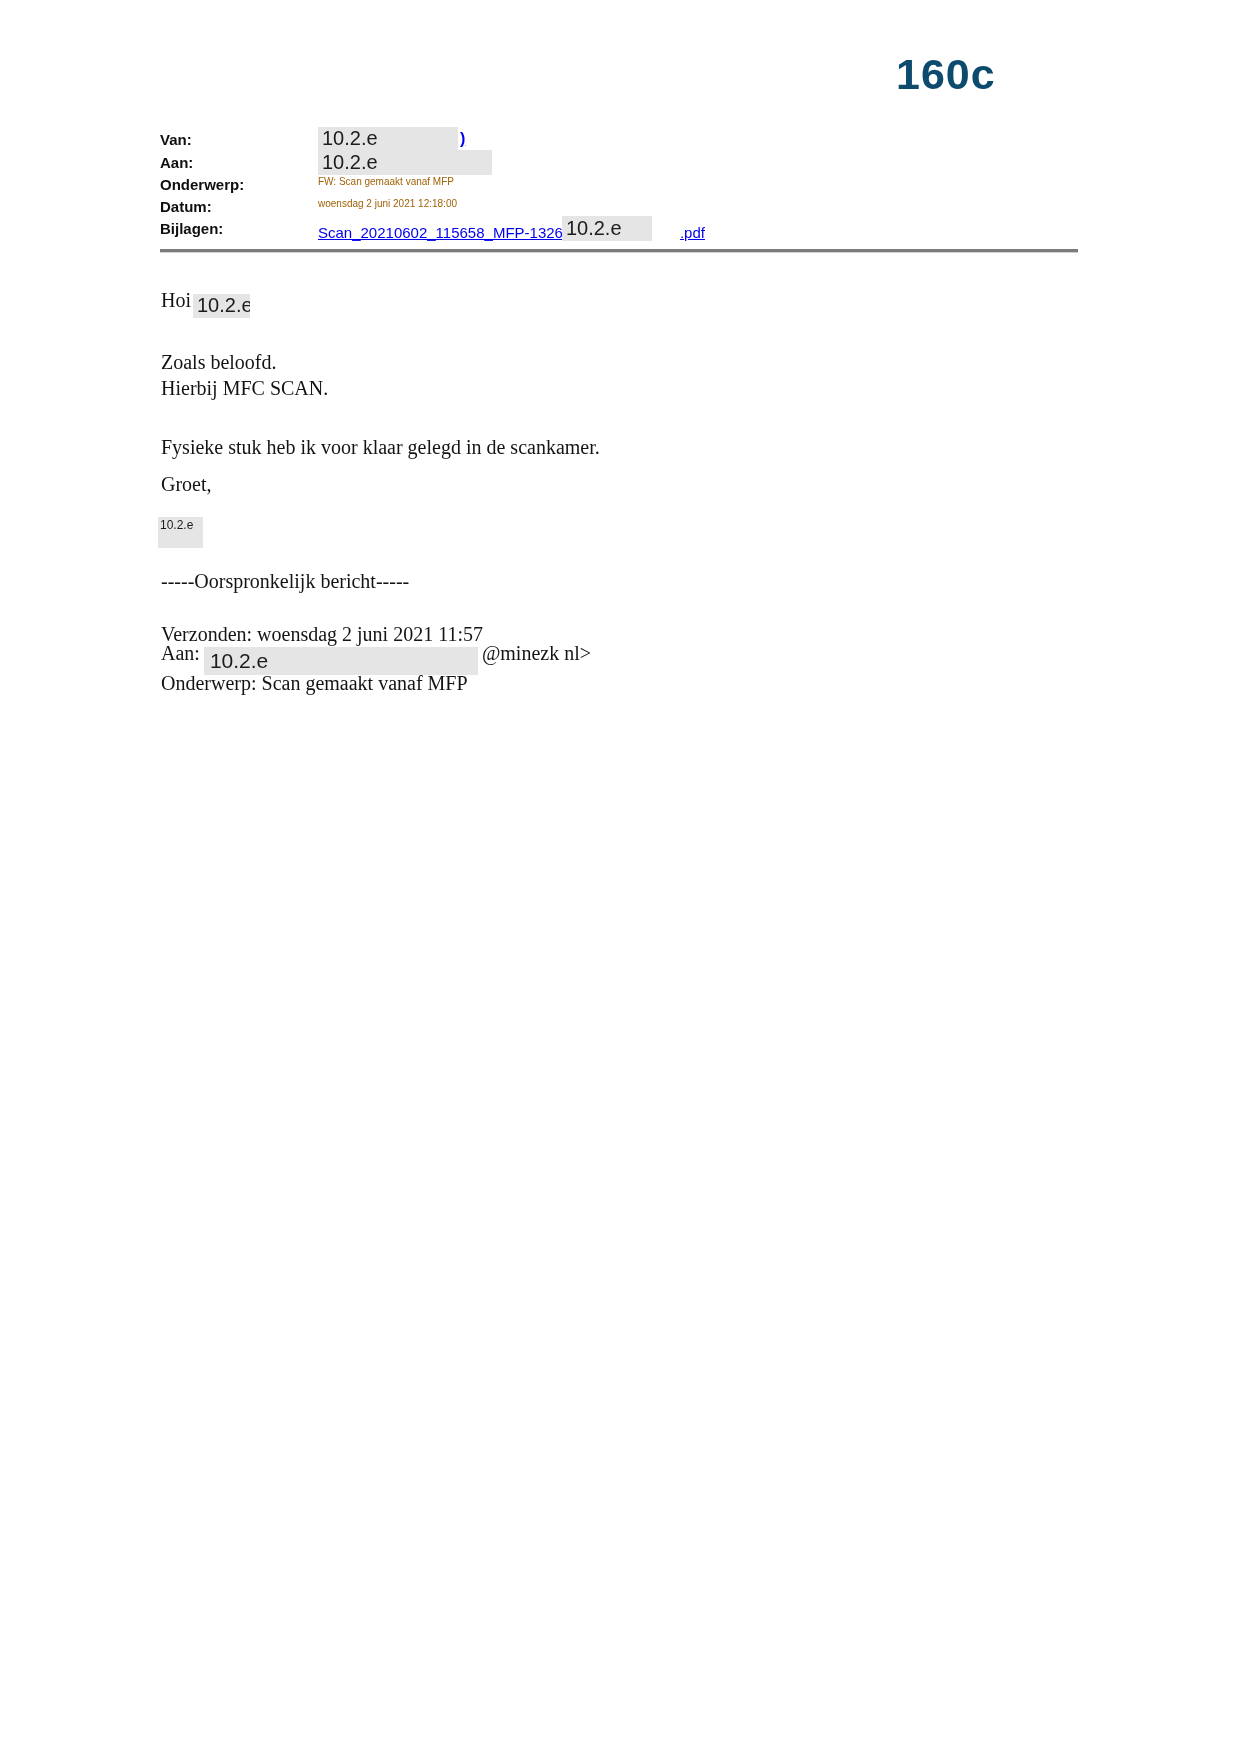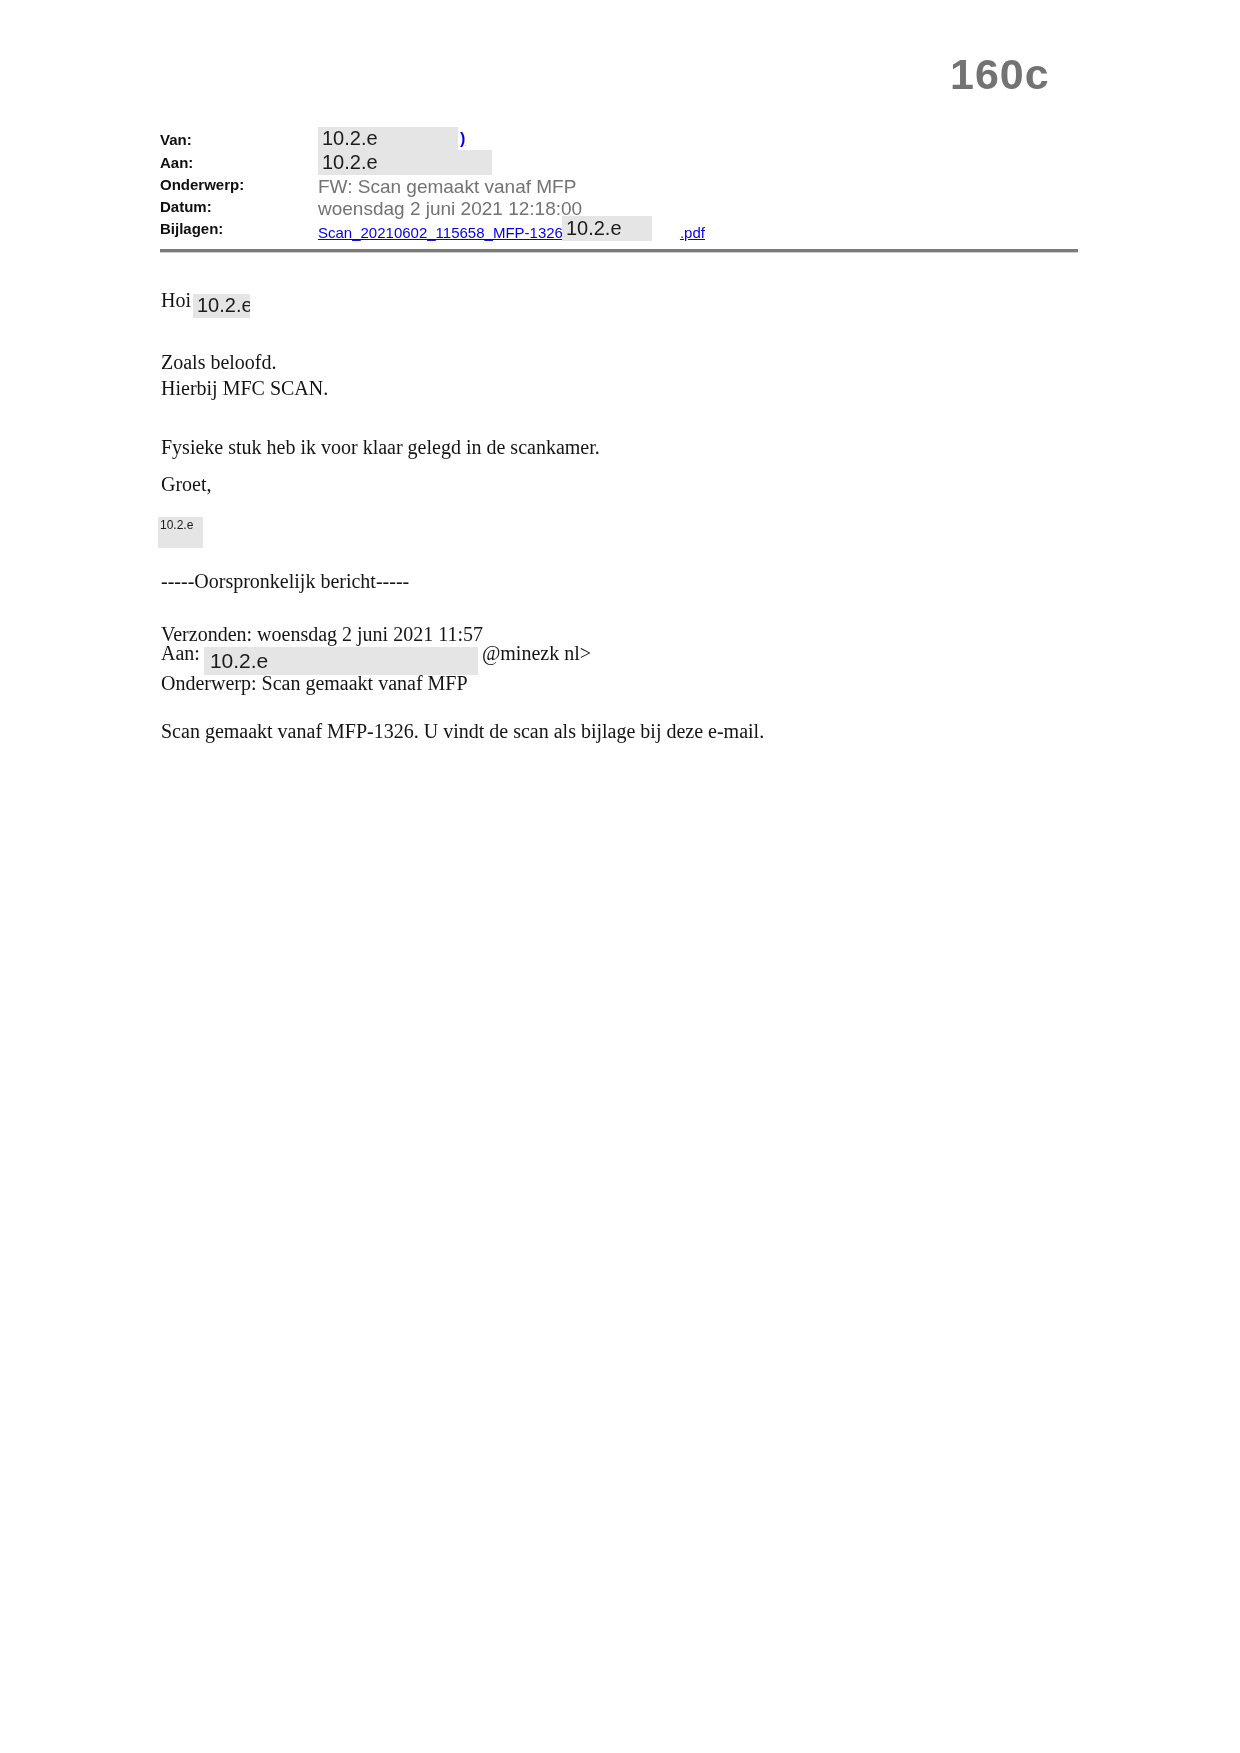--- a/index.html
+++ b/index.html
@@ -6,37 +6,37 @@
   html,body { background:#ffffff; }
   .page {
     position:relative; width:1240px; height:1753px;
     background:#ffffff; overflow:hidden;
     font-family:"Liberation Serif", serif; color:#141414;
   }
   .abs { position:absolute; }
 
   
   .doc-number {
-    left:950px; top:50px;
+    left:896px; top:50px;
     font-family:"Liberation Sans", sans-serif;
-    font-weight:800; font-size:43px; color:#737373;
+    font-weight:800; font-size:43px; color:#0c4a6e;
     letter-spacing:1px;
   }
 
   
   .hlabel {
     left:160px;
     font-family:"Liberation Sans", sans-serif;
     font-weight:bold; font-size:15px; color:#0f0f0f;
     white-space:nowrap;
   }
   .hvalue {
     left:318px;
     font-family:"Liberation Sans", sans-serif;
-    font-size:19px; color:#737373; white-space:nowrap;
+    font-size:10px; color:#a16207; white-space:nowrap;
   }
 
   
   .redact {
     background:#e5e5e5; color:#1c1c1c;
     font-family:"Liberation Sans", sans-serif;
     display:flex; align-items:center;
     padding-left:4px; overflow:hidden;
   }
   .redact-van   { left:318px; top:127px; width:140px; height:23px; font-size:20px; }
@@ -110,15 +110,14 @@
 
 
   <div class="abs bodyline" style="top:623px">Verzonden: woensdag 2 juni 2021 11:57</div>
 
   <div class="abs bodyline" style="top:642px">
     <span>Aan:</span><span class="redact redact-raan">10.2.e</span><span>@minezk nl&gt;</span>
   </div>
 
   <div class="abs bodyline" style="top:672px">Onderwerp: Scan gemaakt vanaf MFP</div>
 
-  <div class="abs bodyline" style="top:720px">Scan gemaakt vanaf MFP-1326. U vindt de scan als bijlage bij deze e-mail.</div>
 
 </div>
 
 </body></html>

